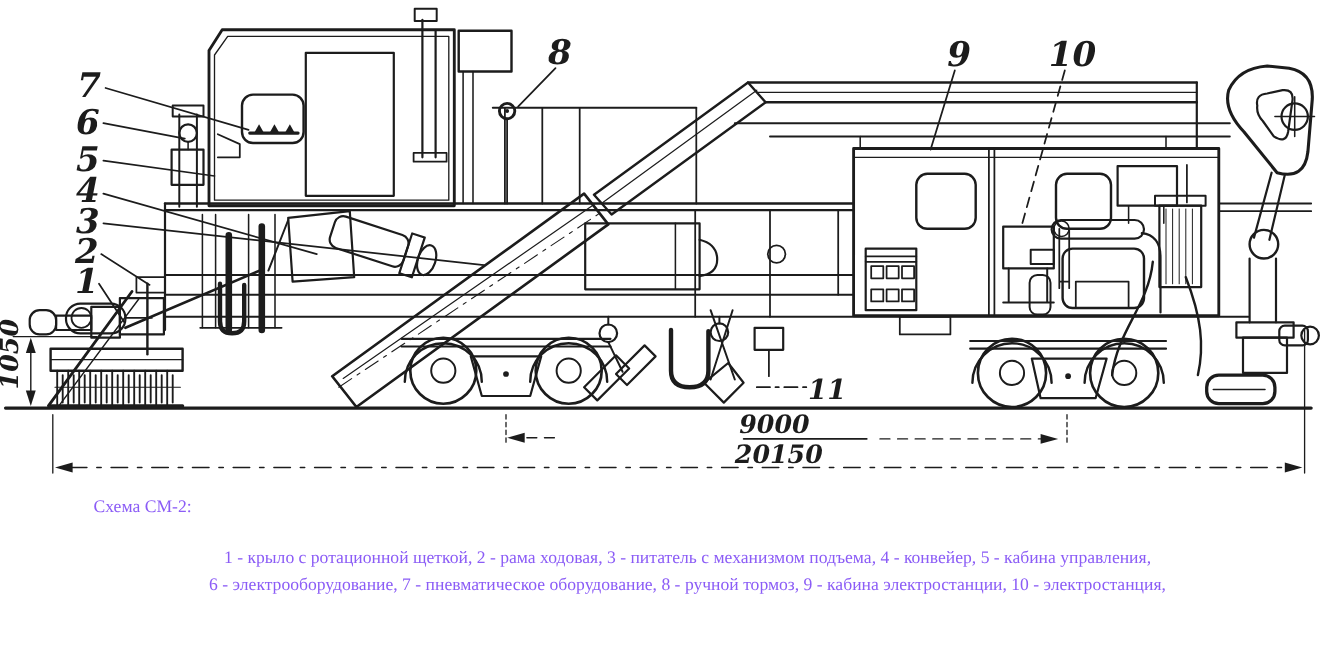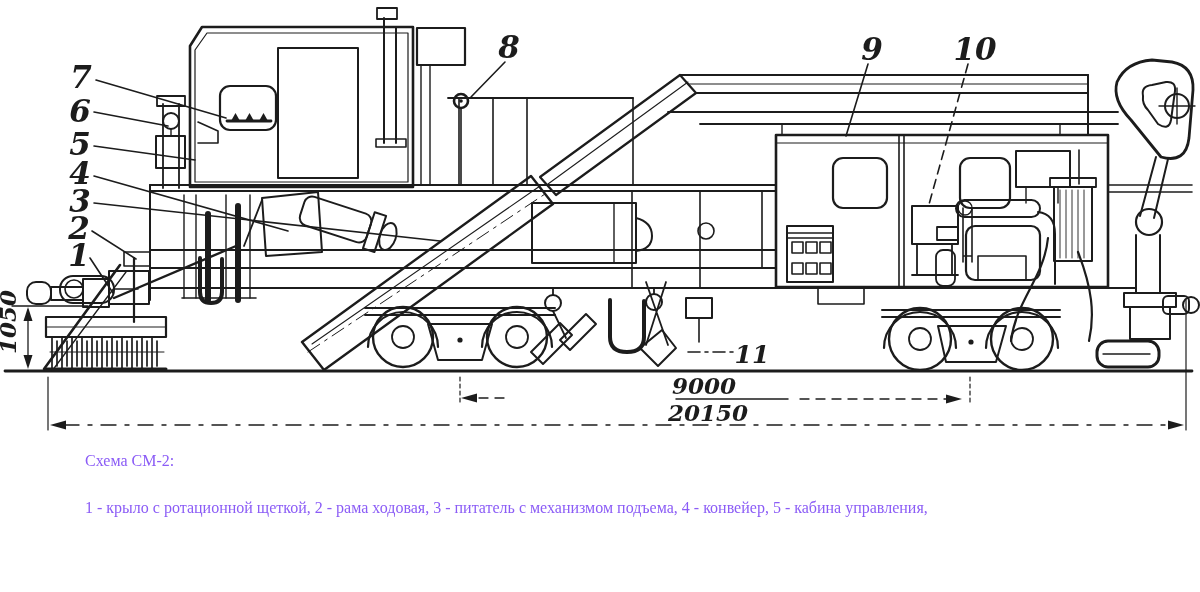--- a/index.html
+++ b/index.html
@@ -27,21 +27,21 @@
   }
   .dim {
     font-family:"DejaVu Serif", serif; font-style:italic; font-weight:700;
     font-size:23px;
   }
   .caption {
     position:absolute; left:85px; top:449px; width:1080px;
     color:#8b5cf6; font-size:16px; line-height:24px;
   }
   .caption-title { margin-bottom:23px; }
-  .caption-lines div { white-space:nowrap; }
+  .caption-lines div { white-space:nowrap;text-align:center; }
 </style>
 </head>
 <body>
 
 <div class="stage">
   <svg id="machine-svg" width="1200" height="438" viewBox="0 0 1200 438">
 
     <g>
       <path d="M5,371 H1192" stroke-width="2.8"></path>
     </g>
@@ -304,15 +304,16 @@
       <text class="callout" x="872" y="60" text-anchor="middle">9</text>
       <text class="callout" x="975" y="60" text-anchor="middle">10</text>
       <text class="callout-small" x="752" y="363" text-anchor="middle">11</text>
     </g>
   </svg>
 
   <div class="caption">
     <div class="caption-title">Схема СМ-2:</div>
     <div class="caption-lines">
       <div>1 - крыло с ротационной щеткой, 2 - рама ходовая, 3 - питатель с механизмом подъема, 4 - конвейер, 5 - кабина управления,</div>
+      <div>6 - электрооборудование, 7 - пневматическое оборудование, 8 - ручной тормоз, 9 - кабина электростанции, 10 - электростанция,</div>
     </div>
   </div>
 </div>
 
 </body></html>

